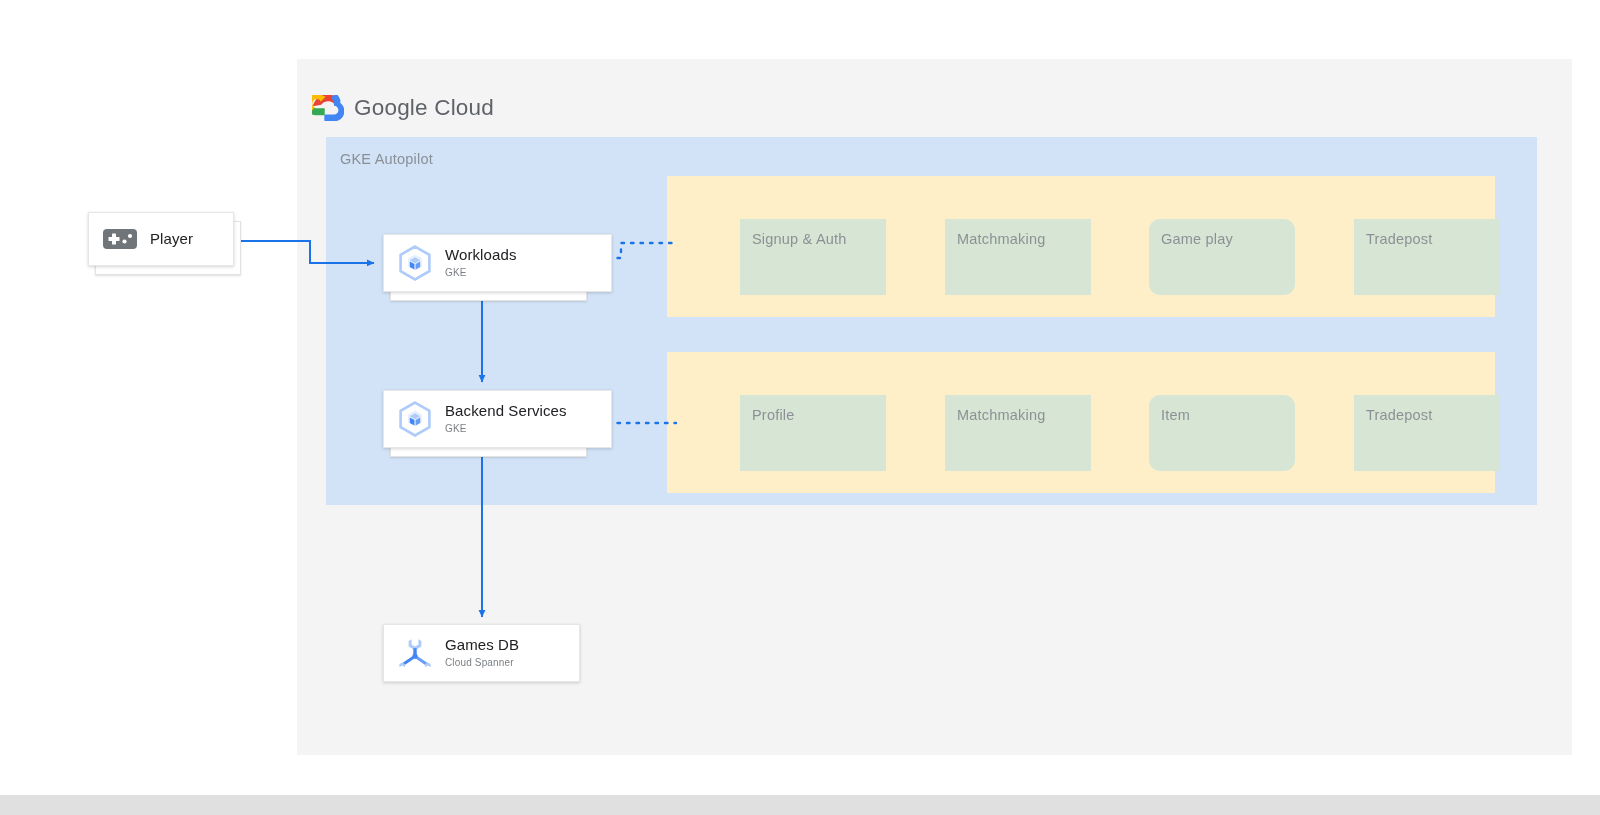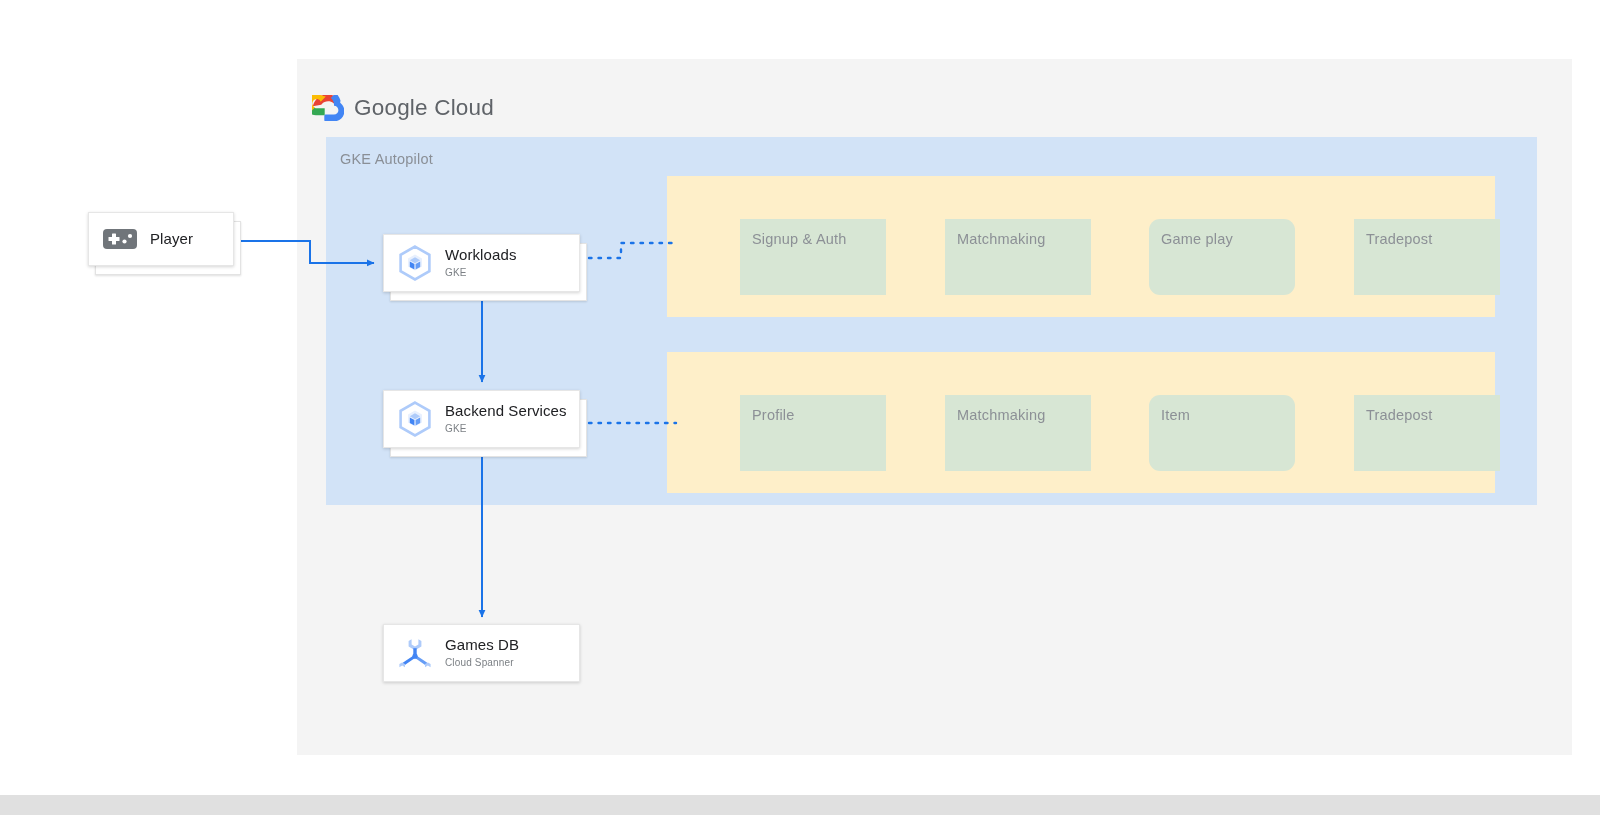--- a/index.html
+++ b/index.html
@@ -76,21 +76,21 @@
   
   .node { position: absolute; }
   .node .stack-back {
     position: absolute; left: 7px; top: 9px;
     width: 197px; height: 58px;
     background: #ffffff; border: 1px solid #e3e3e3;
     box-shadow: 0 1px 2px rgba(0,0,0,.13);
   }
   .node .stack-front {
     position: absolute; left: 0; top: 0;
-    width: 197px; height: 58px;
+    width: 229px; height: 58px;
     background: #ffffff; border: 1px solid #e6e6e6;
     box-shadow: 0 1px 3px rgba(0,0,0,.17);
     display: flex; align-items: center;
   }
   .node.single .stack-front { width: 197px; }
   .node-icon {
     width: 40px; height: 40px; margin-left: 11px;
     display: flex; align-items: center; justify-content: center; flex: 0 0 auto;
   }
   .node-text { margin-left: 10px; line-height: 1.25; }

